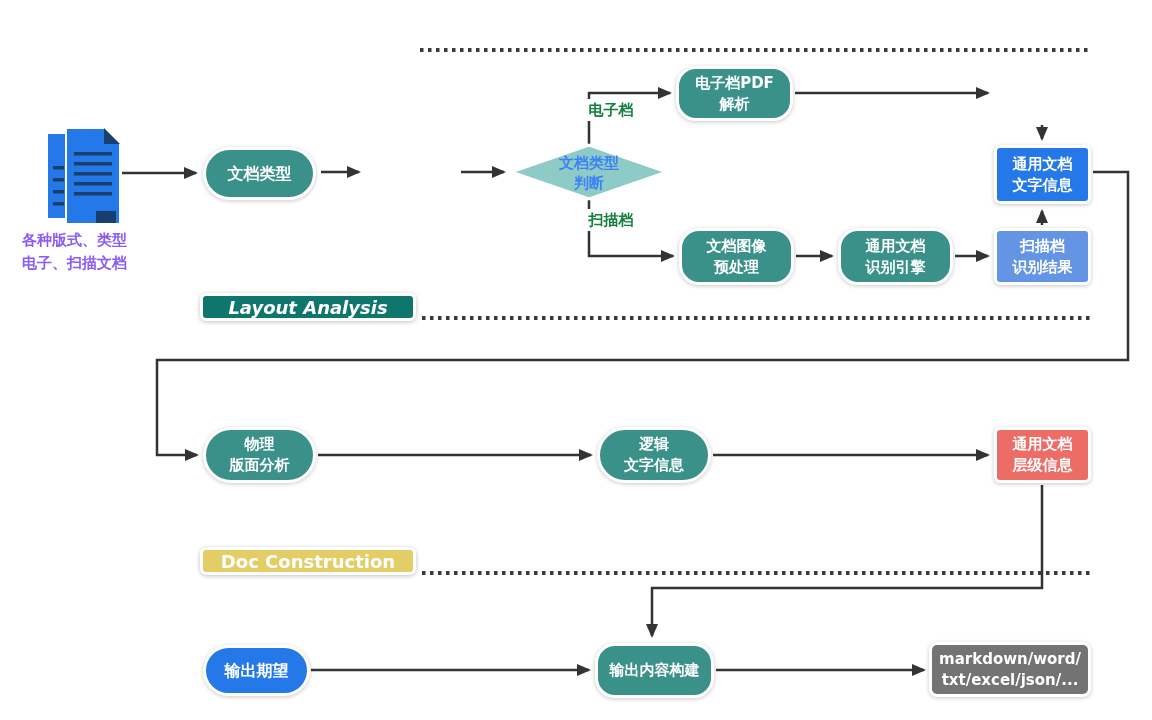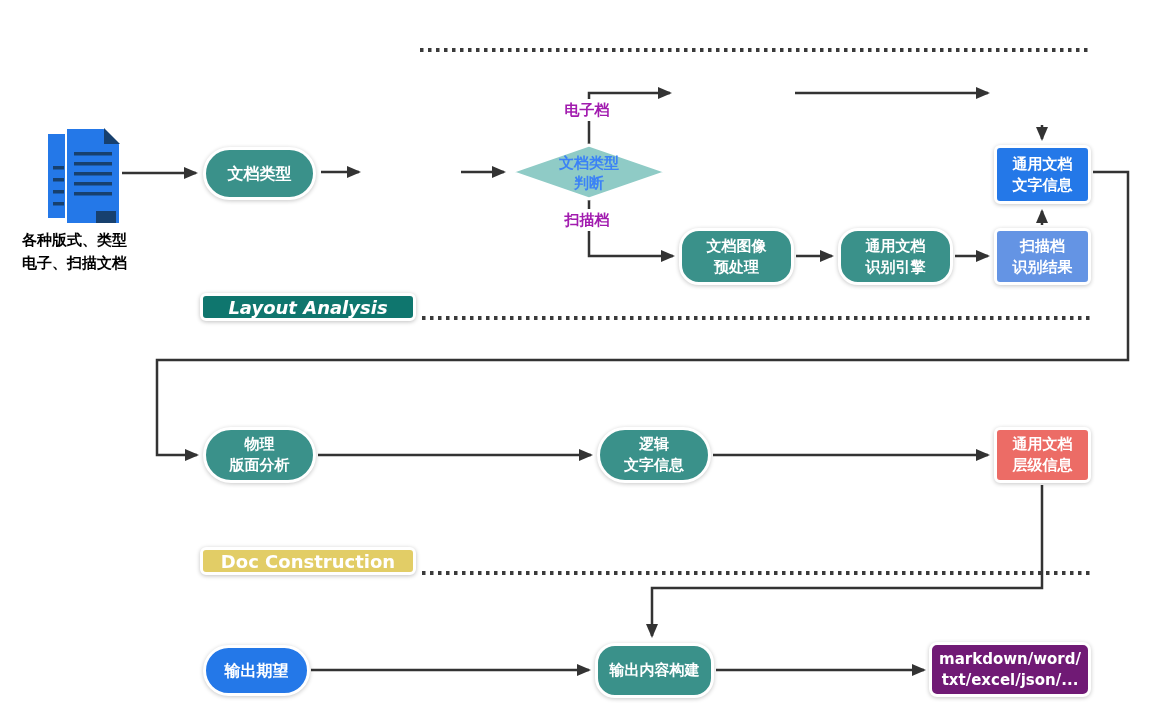--- a/index.html
+++ b/index.html
@@ -22,36 +22,36 @@
     position:absolute;display:flex;align-items:center;justify-content:center;
     text-align:center;color:#fff;font-weight:bold;font-size:15px;line-height:21px;
     white-space:pre-line;border:3px solid #fff;box-sizing:border-box;
     box-shadow:0 1px 4px rgba(0,0,0,.22);
     z-index:3;
   }
   .teal{background:#3a918a;}
   .blue-bg{background:#2478e8;}
   .lightblue{background:#6494e4;}
   .salmon-bg{background:#ec6c66;}
-  .yellow-bg{background:#701a75;}
+  .yellow-bg{background:#737373;}
   .stadium{border-radius:30px;}
   .soft{border-radius:20px;}
   .rect{border-radius:6px;}
   .f16{font-size:16px;}
   .diamond-label{
     position:absolute;display:flex;align-items:center;justify-content:center;
     text-align:center;color:#3b82f6;font-weight:bold;font-size:15px;line-height:20px;
     white-space:pre-line;z-index:4;background:transparent;border:none;box-shadow:none;
   }
   .branch-label{
     position:absolute;display:flex;align-items:center;justify-content:center;
-    background:#fff;color:#a21caf;font-weight:bold;font-size:15px;z-index:4;
+    background:#fff;color:#15803d;font-weight:bold;font-size:15px;z-index:4;margin-left:24px;
   }
   .caption{
-    position:absolute;color:#000000;font-weight:bold;font-size:15px;line-height:23px;
+    position:absolute;color:#8b5cf6;font-weight:bold;font-size:15px;line-height:23px;
     white-space:pre-line;z-index:3;
   }
   .icon-wrap{position:absolute;z-index:3;}
 </style>
 </head>
 <body>
 
 <div id="canvas">
 
   <svg id="wires" viewBox="0 0 1152 720" xmlns="http://www.w3.org/2000/svg">
@@ -107,20 +107,22 @@
 电子、扫描文档</div>
 
   <div class="badge salmon" style="left:200px;top:293px;width:216px;height:28px;">Layout Analysis</div>
   <div class="badge yellow" style="left:200px;top:547px;width:216px;height:28px;">Doc Construction</div>
 
   <div class="node teal stadium f16" style="left:203px;top:147px;width:113px;height:53px;">文档类型</div>
   <div class="diamond-label" style="left:519px;top:151px;width:140px;height:43px;">文档类型
 判断</div>
   <div class="branch-label" style="left:558px;top:99px;width:58px;height:22px;">电子档</div>
   <div class="branch-label" style="left:556px;top:209px;width:62px;height:22px;">扫描档</div>
+  <div class="node teal soft" style="left:676px;top:66px;width:117px;height:55px;">电子档PDF
+解析</div>
   <div class="node blue-bg rect" style="left:994px;top:145px;width:97px;height:59px;">通用文档
 文字信息</div>
   <div class="node teal soft" style="left:679px;top:228px;width:115px;height:57px;">文档图像
 预处理</div>
   <div class="node teal soft" style="left:838px;top:228px;width:115px;height:57px;">通用文档
 识别引擎</div>
   <div class="node lightblue rect" style="left:994px;top:228px;width:97px;height:57px;">扫描档
 识别结果</div>
 
   <div class="node teal stadium" style="left:203px;top:427px;width:113px;height:56px;">物理

